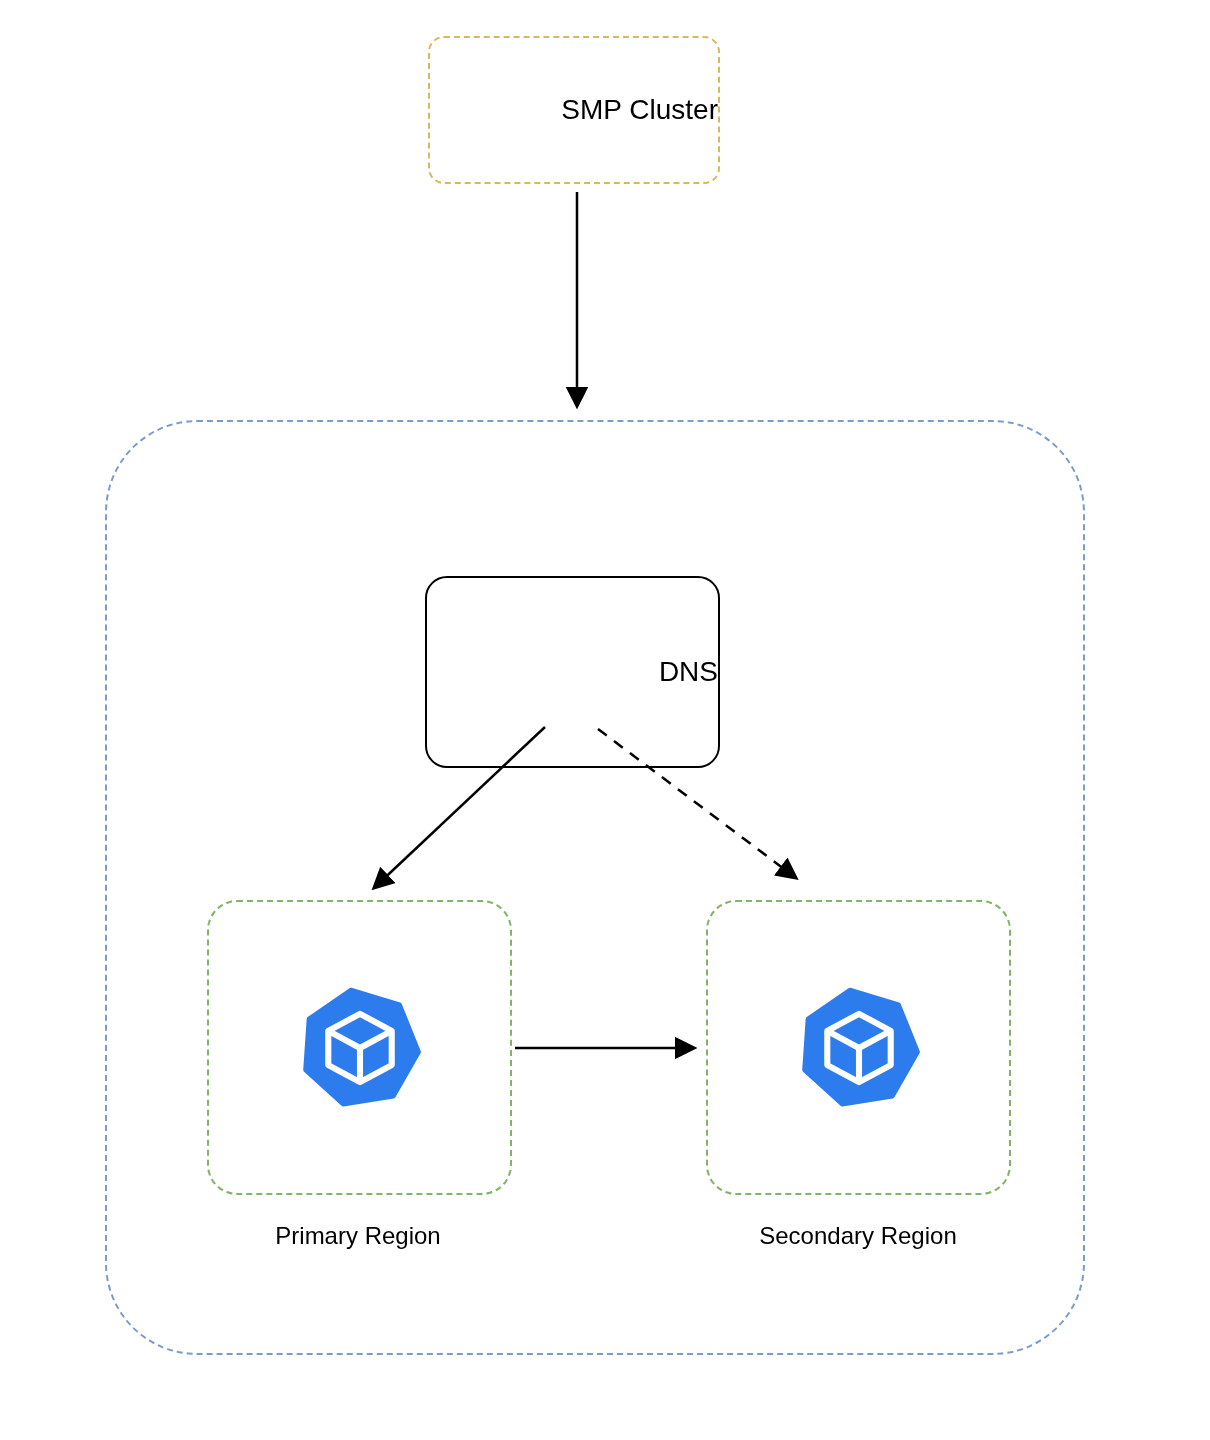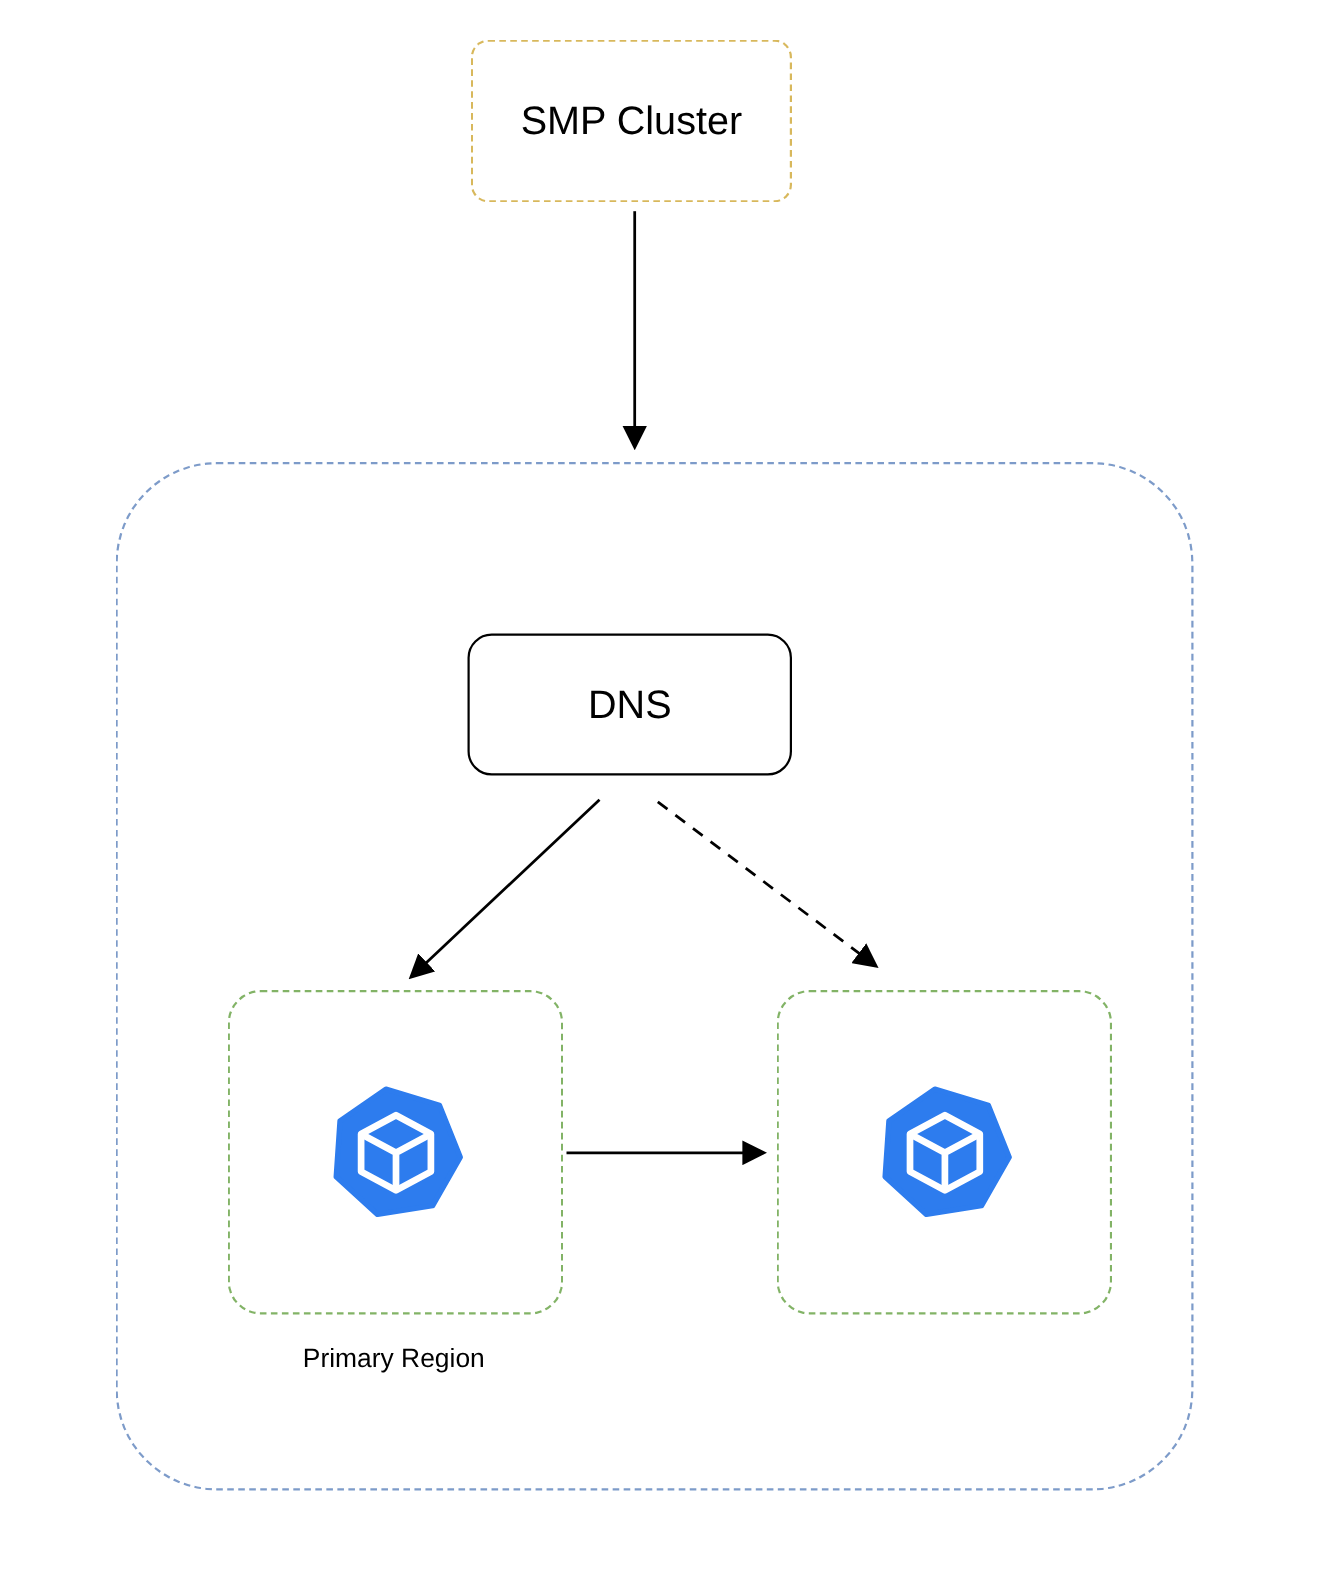--- a/index.html
+++ b/index.html
@@ -17,39 +17,39 @@
     position:relative;
     width:1210px;
     height:1440px;
     background:var(--bg);
     overflow:hidden;
   }
   .node{
     position:absolute;
     display:flex;
     align-items:center;
-    justify-content:center;
-    font-size:36px;
+    justify-content:flex-end;
+    font-size:28px;
     background:var(--bg);
     text-align:center;
   }
   .node-smp{
     left:428px; top:36px; width:292px; height:148px;
     border:2px dashed var(--c-orange);
     border-radius:16px;
   }
   .outer-boundary{
     position:absolute;
     left:105px; top:420px; width:980px; height:935px;
     border:2px dashed var(--c-blue);
     border-radius:92px;
     background:transparent;
   }
   .node-dns{
-    left:425px; top:576px; width:295px; height:129px;
+    left:425px; top:576px; width:295px; height:192px;
     border:2px solid var(--c-black);
     border-radius:22px;
   }
   .region{
     position:absolute;
     width:305px; height:295px;
     border:2px dashed var(--c-green);
     border-radius:30px;
     display:flex;
     align-items:center;
@@ -104,20 +104,21 @@
 
   <div class="region region-secondary">
     <svg class="cluster-icon-svg" viewBox="0 0 100 100" width="122" height="122" aria-hidden="true">
       <polygon points="50,2 87.5,20.1 96.8,60.7 70.8,93.2 29.2,93.2 3.2,60.7 12.5,20.1" fill="#2D7CEE" stroke="#2D7CEE" stroke-width="4" stroke-linejoin="round" transform="rotate(-9 50 50)"></polygon>
       <polygon points="50,22 76,36 76,64 50,78 24,64 24,36" fill="none" stroke="#ffffff" stroke-width="5" stroke-linejoin="round"></polygon>
       <path d="M24,36 L50,50 L76,36 M50,50 L50,78" fill="none" stroke="#ffffff" stroke-width="5" stroke-linejoin="round"></path>
     </svg>
   </div>
 
   <div class="region-label label-primary">Primary Region</div>
+  <div class="region-label label-secondary">Secondary Region</div>
 
   <svg class="edges" viewBox="0 0 1210 1440">
     <defs>
       <marker id="arrowhead" viewBox="0 0 10 10" refX="8.5" refY="5" markerWidth="9" markerHeight="9" orient="auto-start-reverse">
         <path d="M0,0 L10,5 L0,10 z" fill="#000000"></path>
       </marker>
     </defs>
     <line x1="577" y1="192" x2="577" y2="406" stroke="#000" stroke-width="2.5" marker-end="url(#arrowhead)"></line>
     <line x1="545" y1="727" x2="374" y2="888" stroke="#000" stroke-width="2.5" marker-end="url(#arrowhead)"></line>
     <line x1="598" y1="729" x2="796" y2="878" stroke="#000" stroke-width="2.5" stroke-dasharray="11,9" marker-end="url(#arrowhead)"></line>

